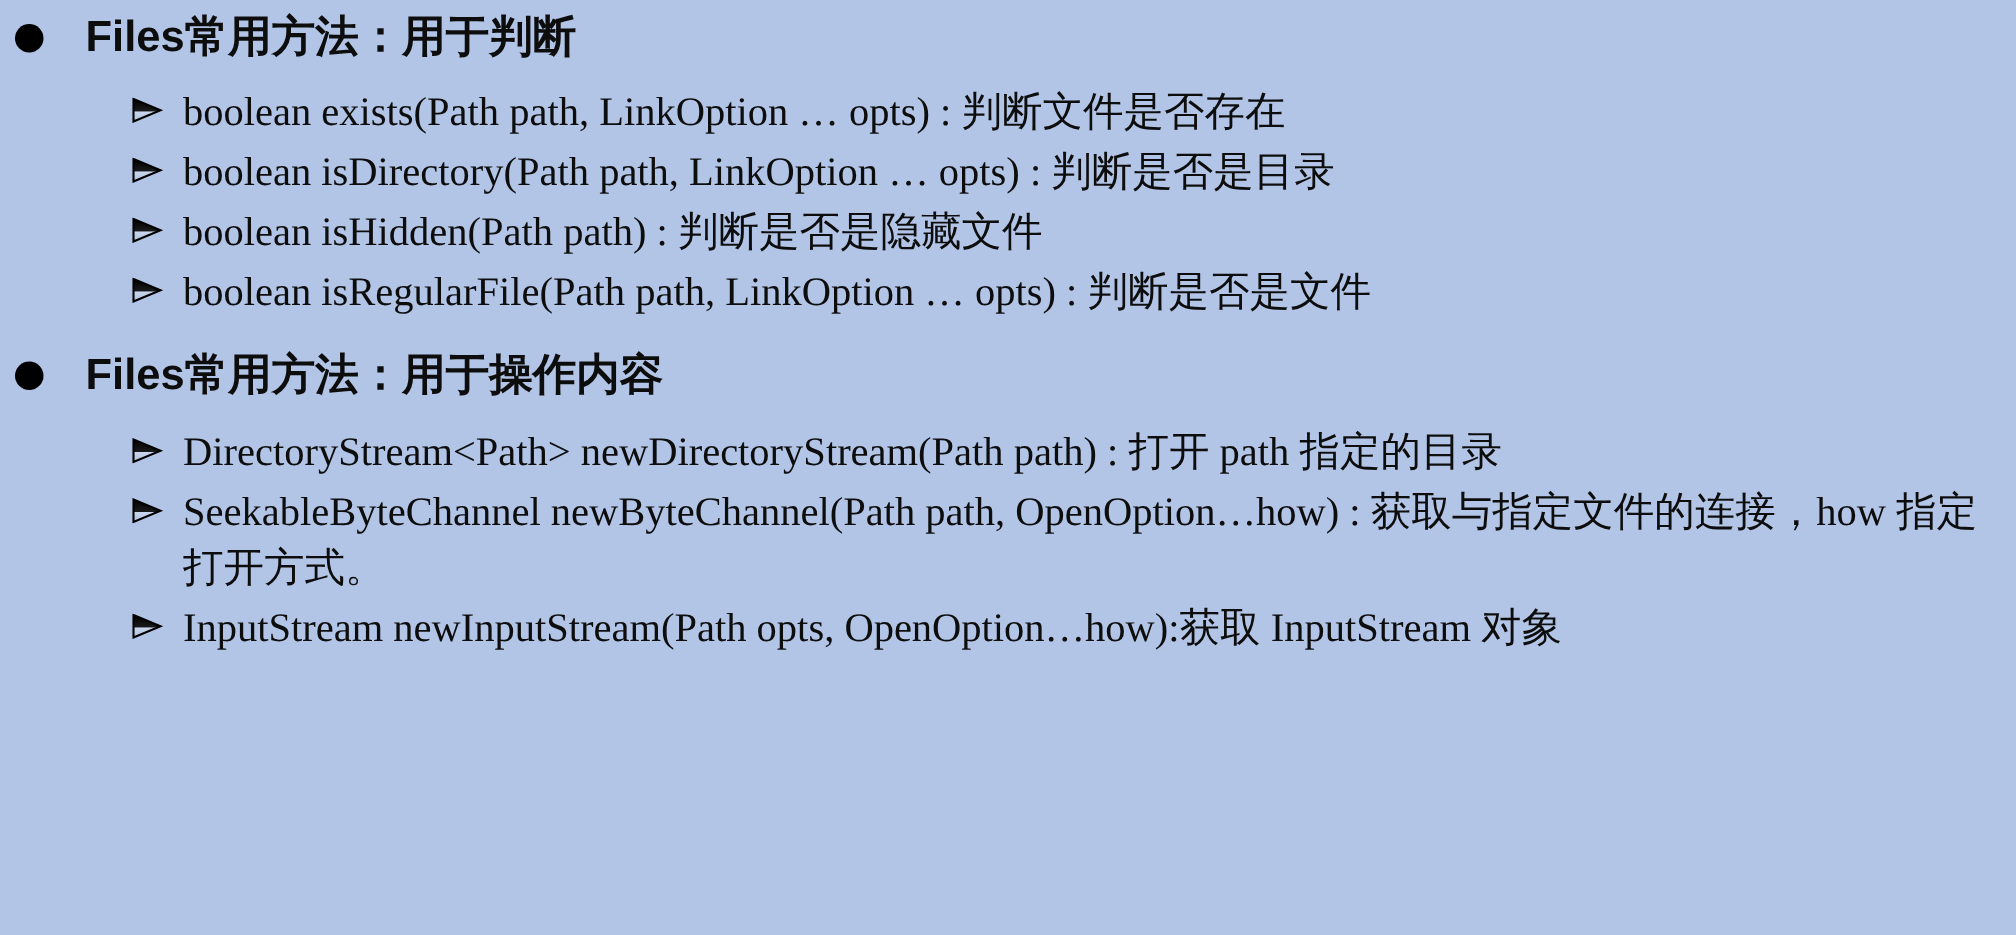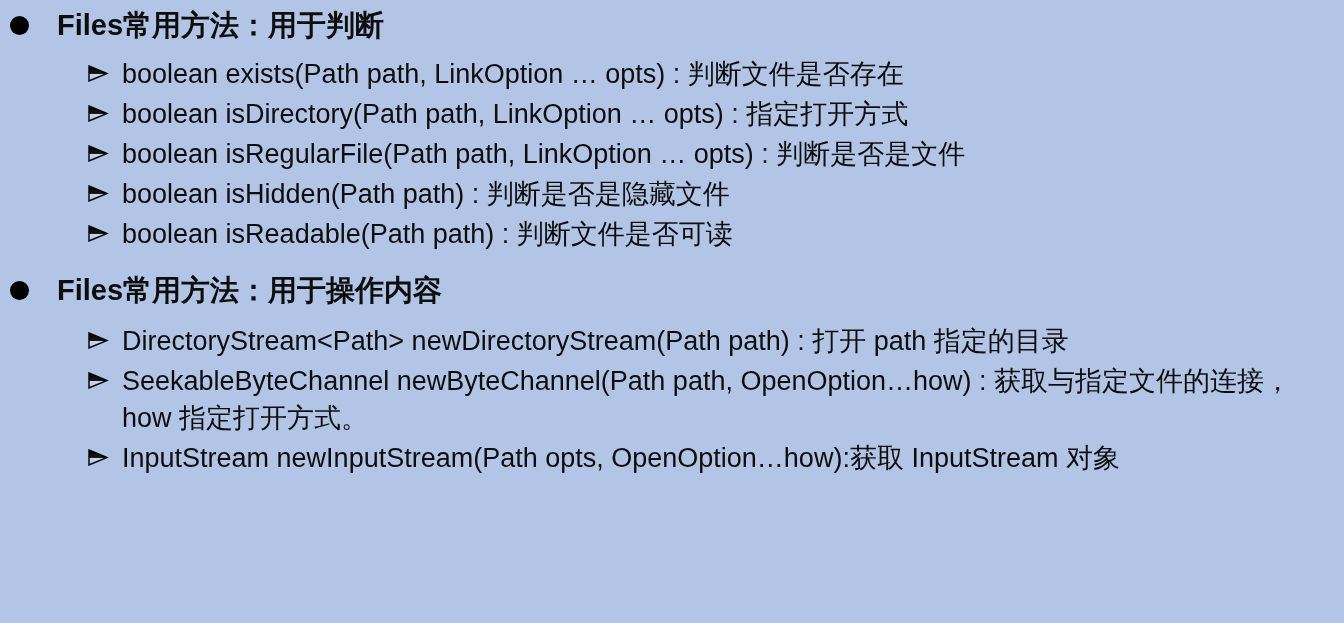--- a/index.html
+++ b/index.html
@@ -30,20 +30,21 @@
   }
   .heading-text {
     margin: 0;
     font-size: 29px;
     font-weight: bold;
     line-height: 38px;
   }
   .items {
     margin: 0 0 0 80px;
     padding: 0;
+    font-family: Liberation Serif, serif;
   }
   .item {
     display: flex;
     align-items: flex-start;
     margin-bottom: 3px;
   }
   .arrow {
     flex: none;
     width: 34px;
     padding-top: 9px;
@@ -82,39 +83,33 @@
       <div class="item">
         <span class="arrow"><svg width="21" height="17" viewBox="0 0 21 17">
               <polygon points="1,1 19,8.5 1,16" fill="url(#arrowGrad)" stroke="#000" stroke-width="1.4" stroke-linejoin="miter"></polygon>
             </svg></span>
         <div class="item-text"><span>boolean exists(Path path, LinkOption … opts) : </span><span>判断文件是否存在</span></div>
       </div>
       <div class="item">
         <span class="arrow"><svg width="21" height="17" viewBox="0 0 21 17">
               <polygon points="1,1 19,8.5 1,16" fill="url(#arrowGrad)" stroke="#000" stroke-width="1.4"></polygon>
             </svg></span>
-        <div class="item-text"><span>boolean isDirectory(Path path, LinkOption … opts) : </span><span>指定打开方式</span></div>
-      </div>
-      <div class="item">
-        <span class="arrow"><svg width="21" height="17" viewBox="0 0 21 17">
-              <polygon points="1,1 19,8.5 1,16" fill="url(#arrowGrad)" stroke="#000" stroke-width="1.4"></polygon>
-            </svg></span>
-        <div class="item-text"><span>boolean isRegularFile(Path path, LinkOption … opts) : </span><span>判断是否是文件</span></div>
+        <div class="item-text"><span>boolean isDirectory(Path path, LinkOption … opts) : </span><span>判断是否是目录</span></div>
       </div>
       <div class="item">
         <span class="arrow"><svg width="21" height="17" viewBox="0 0 21 17">
               <polygon points="1,1 19,8.5 1,16" fill="url(#arrowGrad)" stroke="#000" stroke-width="1.4"></polygon>
             </svg></span>
         <div class="item-text"><span>boolean isHidden(Path path) : </span><span>判断是否是隐藏文件</span></div>
       </div>
       <div class="item">
         <span class="arrow"><svg width="21" height="17" viewBox="0 0 21 17">
               <polygon points="1,1 19,8.5 1,16" fill="url(#arrowGrad)" stroke="#000" stroke-width="1.4"></polygon>
             </svg></span>
-        <div class="item-text"><span>boolean isReadable(Path path) : </span><span>判断文件是否可读</span></div>
+        <div class="item-text"><span>boolean isRegularFile(Path path, LinkOption … opts) : </span><span>判断是否是文件</span></div>
       </div>
     </div>
   </div>
 
   <div class="section section-2">
     <div class="section-heading">
       <span class="dot"></span>
       <h2 class="heading-text">Files常用方法：用于操作内容</h2>
     </div>
     <div class="items">

